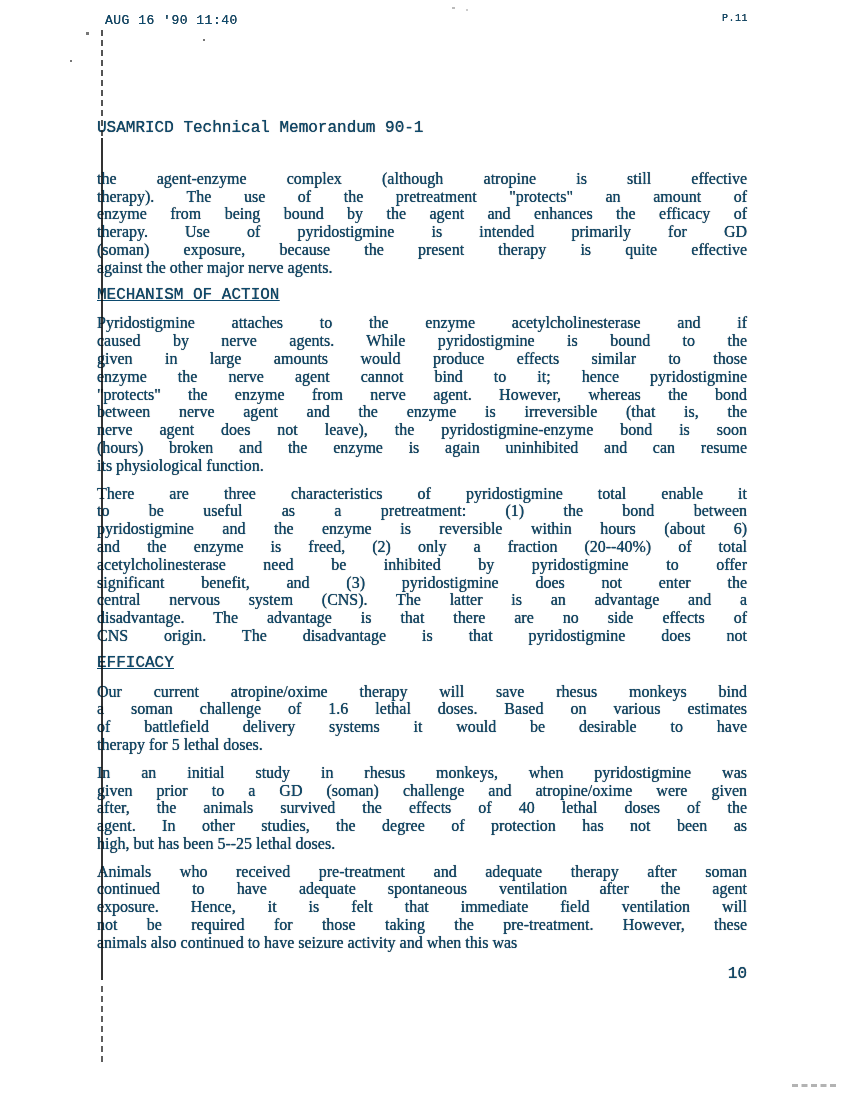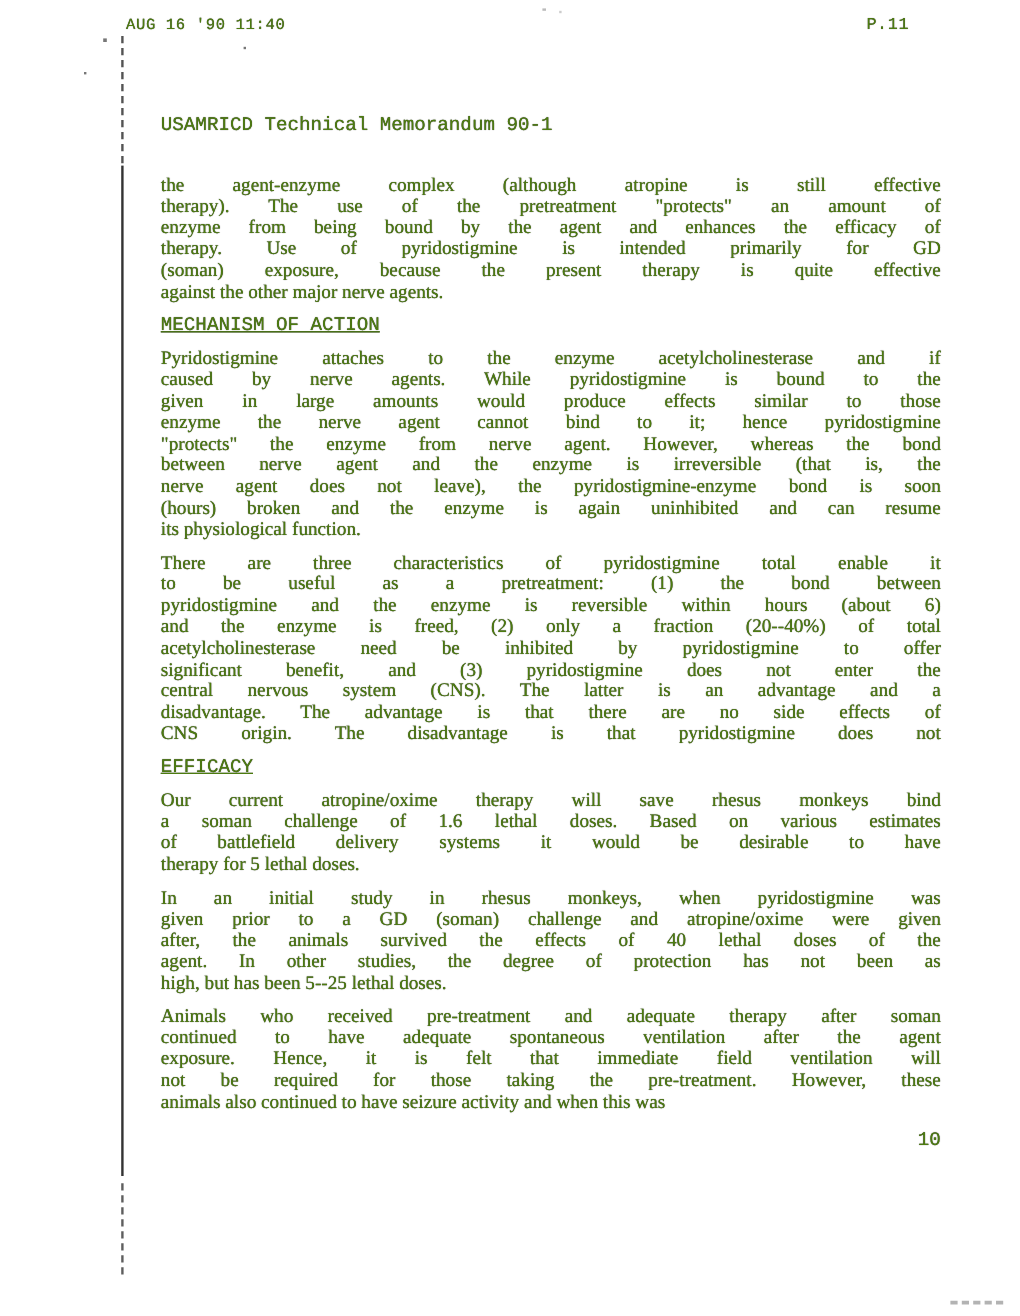--- a/index.html
+++ b/index.html
@@ -3,41 +3,40 @@
 <meta charset="utf-8">
 <style>
   html, body { margin: 0; padding: 0; background: #e8e8e8; }
   .page {
     position: relative;
     width: 850px;
     height: 1097px;
     background: #ffffff;
     overflow: hidden;
     font-family: "Liberation Mono", "DejaVu Sans Mono", monospace;
-    color: #4d7c0f;
+    color: #0c4a6e;
   }
   
   .fax-row { position: absolute; top: 13px; left: 0; width: 100%; height: 18px; }
   .fax-ts {
     position: absolute; left: 105px; top: 0;
     font-size: 13px; letter-spacing: 0.5px;
     text-shadow: 0 0 0.6px rgba(0,0,0,0.85);
   }
   .fax-pg {
     position: absolute; left: 722px; top: 0;
-    font-size: 14px; letter-spacing: 0.5px;
+    font-size: 10px; letter-spacing: 0.5px;
     text-shadow: 0 0 0.6px rgba(0,0,0,0.85);
     font-family: Liberation Mono, monospace;
   }
   
   .doc {
-    position: absolute; left: 97px; top: 96px; width: 650px;
+    position: absolute; left: 97px; top: 120px; width: 650px;
     font-size: 16px; line-height: 17.8px;
     text-shadow: 0 0 0.7px rgba(0,0,0,0.9);
-    margin-left: 37px;
   }
   .title { margin-bottom: 32px; white-space: nowrap; }
   .block { margin-bottom: 10px; }
   .heading { white-space: nowrap; text-decoration: underline; }
   .para .line { text-align: justify; text-align-last: justify; font-family: Liberation Serif, serif; }
   .para .line.last { text-align-last: left; }
   .pagenum { margin-top: 14px; text-align: right; }
   
   .fold-top {
     position: absolute; left: 101px; top: 30px; height: 106px; width: 0;

